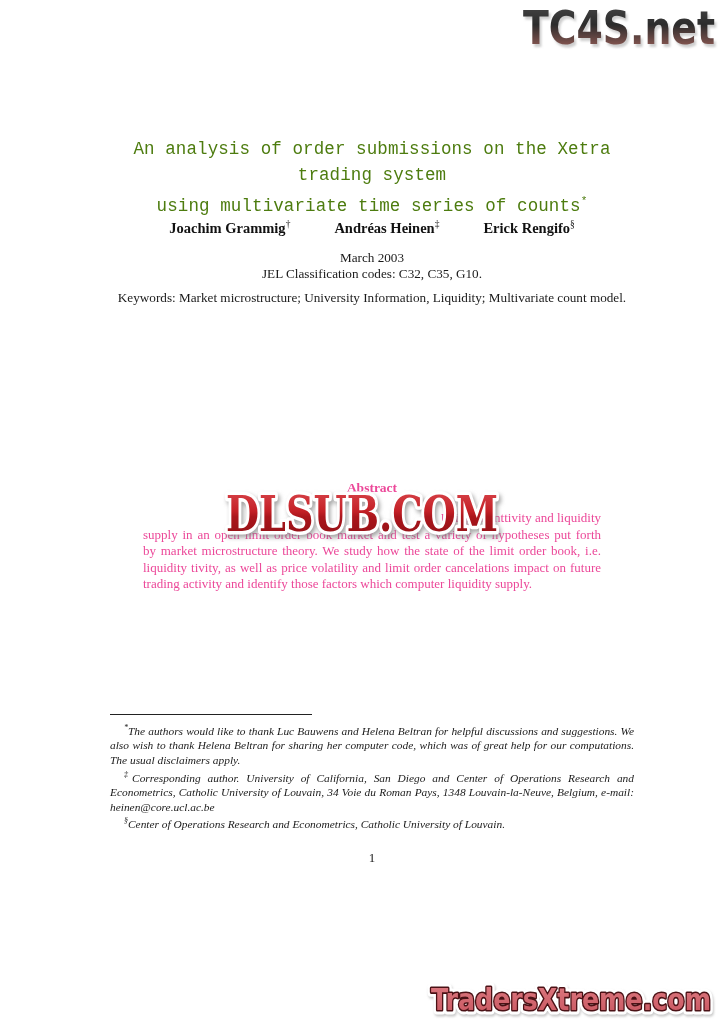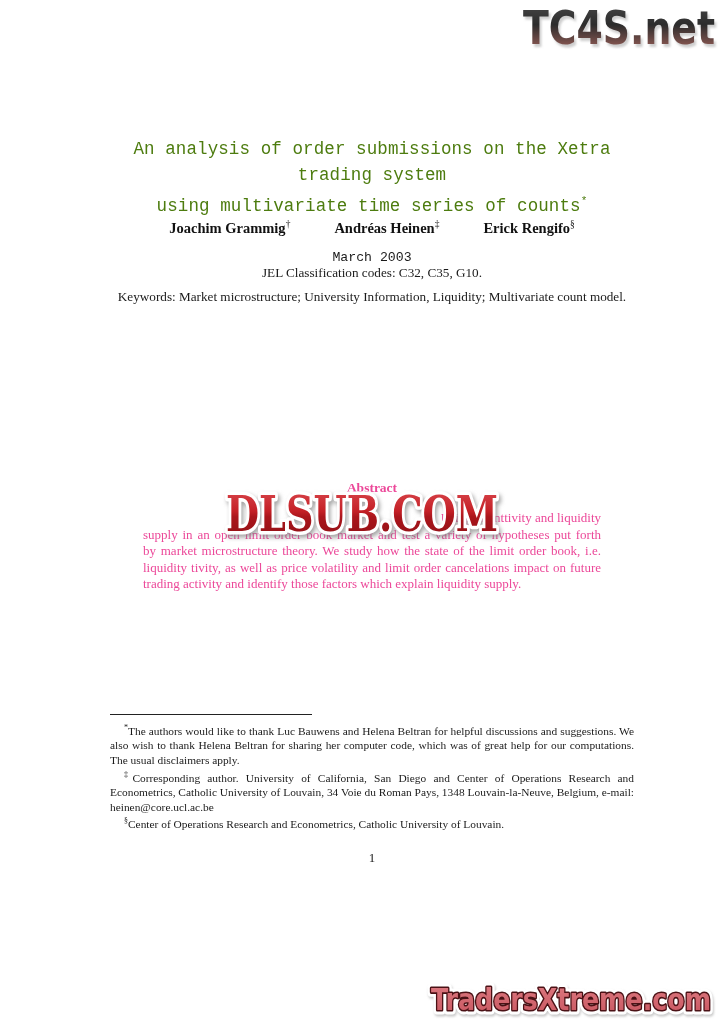--- a/index.html
+++ b/index.html
@@ -19,41 +19,41 @@
     font-family:Liberation Mono, monospace;
     font-size:17.5px;line-height:26px;font-weight:500;color:#4d7c0f;
     letter-spacing:.1px;
   }
   .title sup{font-size:11px;}
   .authors{
     display:flex;justify-content:center;gap:44px;
     font-size:14.5px;font-weight:bold;color:#111;
   }
   .authors sup{font-size:9.5px;font-weight:normal;}
-  .date-line{margin-top:13px;font-size:13.2px;font-family:Liberation Mono, monospace;}
+  .date-line{margin-top:13px;font-size:13.2px;}
   .jel-line{font-size:13.2px;}
   .keywords-line{margin-top:7px;font-size:13.2px;line-height:17px;}
 
   
   .abstract-block{
     position:absolute;top:480px;left:143px;width:458px;
     font-size:13px;line-height:16.4px;color:#ec4899;
   }
   .abstract-heading{
     text-align:center;font-weight:bold;font-size:13.5px;margin-bottom:14px;
   }
   .abs-line1{display:flex;justify-content:flex-end;}
   .abs-line1 .frag-left{padding-left:15px;}
   .abs-just{text-align:justify;text-align-last:justify;}
   .abs-last{text-align:left;}
 
   
   .footnotes-block{
     position:absolute;top:714px;left:110px;width:524px;
-    font-size:11.4px;line-height:14.6px;color:#1a1a1a;
+    font-size:11.4px;line-height:14.6px;color:#1a1a1a;font-style:italic;
   }
   .footnote-rule{width:202px;border:0;border-top:1px solid #222;margin:0 0 6px 0;}
   .footnote{text-align:justify;text-indent:14px;margin:0;}
   .footnote sup{font-size:8px;}
 
   .page-number{
     position:absolute;top:850px;left:110px;width:524px;text-align:center;
     font-size:13px;
   }
 
@@ -103,21 +103,21 @@
 
   <div class="abstract-block">
     <div class="abstract-heading">Abstract</div>
     <div class="abs-line1">
       <span class="frag-left">Using an int</span>
       <span class="frag-right">tivity and liquidity</span>
     </div>
     <div class="abs-just">supply in an open limit order book market and test a variety of hypotheses put forth</div>
     <div class="abs-just">by market microstructure theory. We study how the state of the limit order book, i.e.</div>
     <div class="abs-just">liquidity tivity, as well as price volatility and limit order cancelations impact on future</div>
-    <div class="abs-last">trading activity and identify those factors which explain liquidity supply.</div>
+    <div class="abs-last">trading activity and identify those factors which computer liquidity supply.</div>
   </div>
 
   <div class="footnotes-block">
     <hr class="footnote-rule">
     <p class="footnote"><sup>*</sup><span>The authors would like to thank Luc Bauwens and Helena Beltran for helpful discussions and suggestions. We also wish to thank Helena Beltran for sharing her computer code, which was of great help for our computations. The usual disclaimers apply.</span></p>
     <p class="footnote"><sup>‡</sup><span>Corresponding author.  University of California, San Diego and Center of Operations Research and Econometrics, Catholic University of Louvain, 34 Voie du Roman Pays, 1348 Louvain-la-Neuve, Belgium, e-mail: heinen@core.ucl.ac.be</span></p>
     <p class="footnote"><sup>§</sup><span>Center of Operations Research and Econometrics, Catholic University of Louvain.</span></p>
   </div>
 
   <div class="page-number">1</div>

